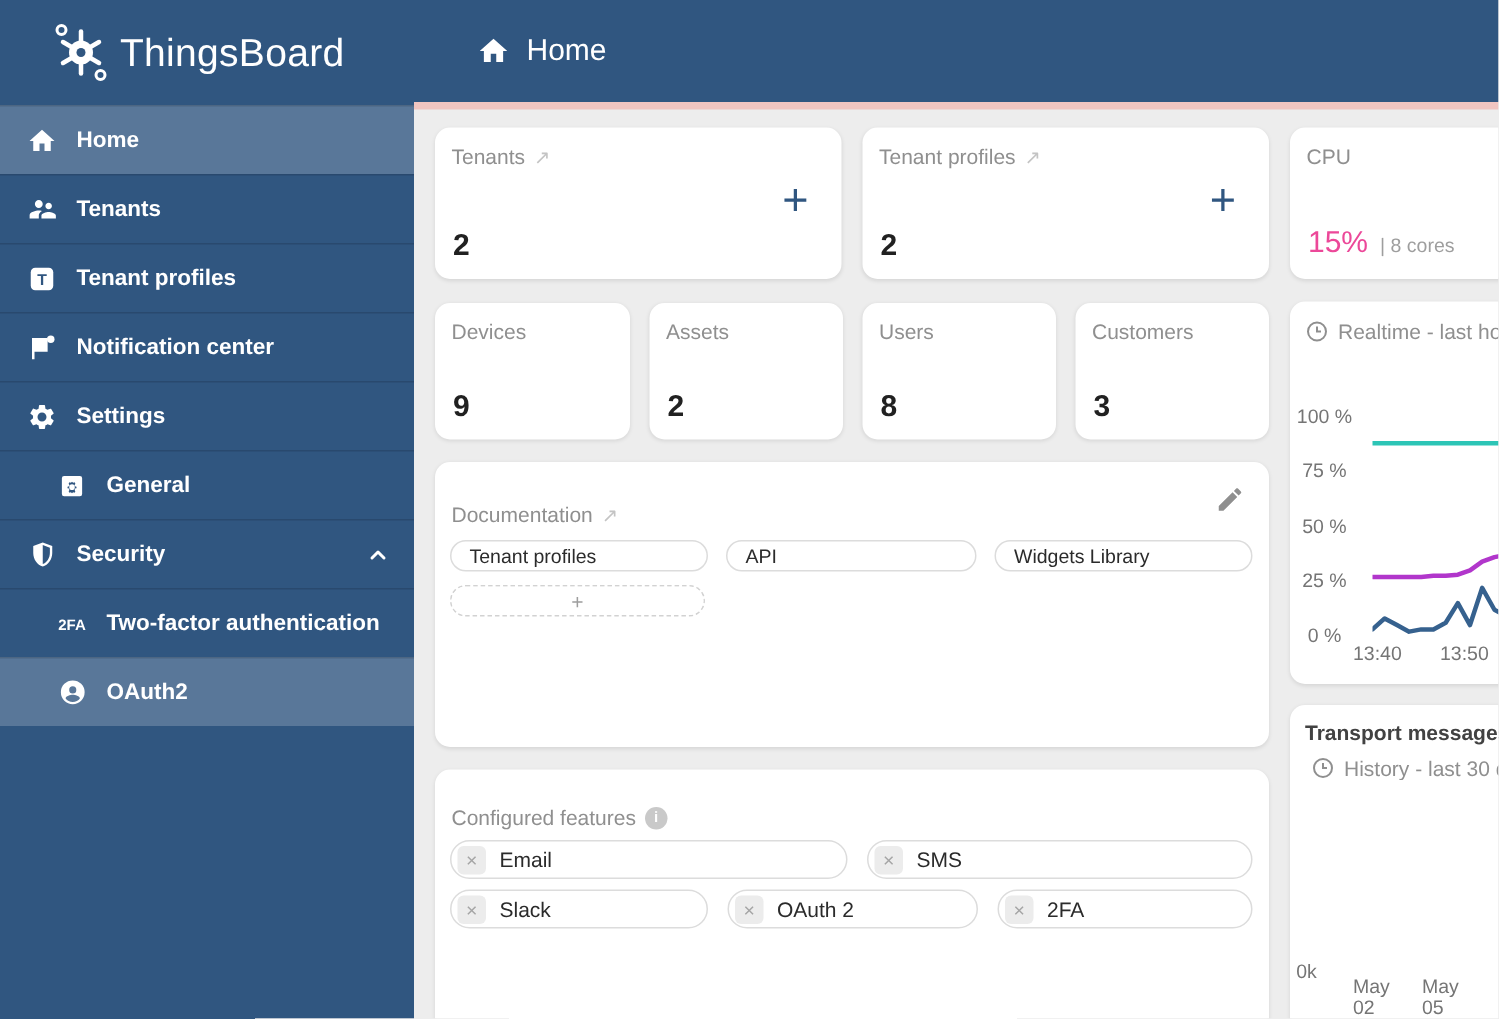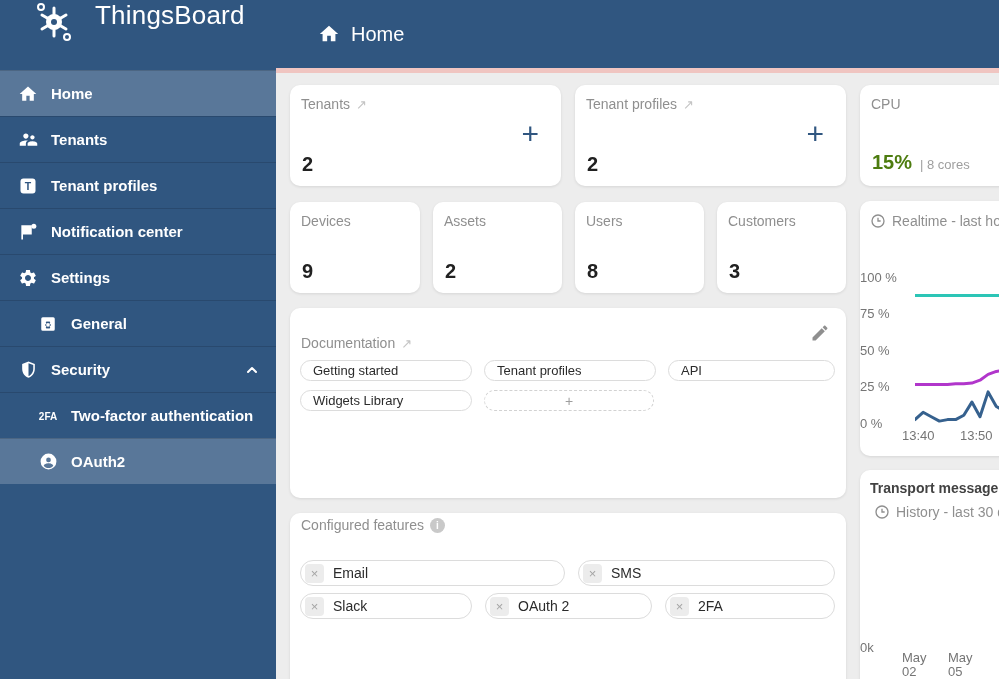--- a/index.html
+++ b/index.html
@@ -3,21 +3,21 @@
 <meta charset="utf-8">
 <style>
   * { margin:0; padding:0; box-sizing:border-box; }
   html,body { width:999px; height:679px; overflow:hidden; background:#ededed;
               font-family:"Liberation Sans", sans-serif; }
   #app { position:relative; width:999px; height:679px; overflow:hidden; }
 
   
   .sidebar { position:absolute; left:0; top:0; width:276px; height:679px;
              background:#305680; color:#fff; z-index:5; }
-  .logo-row { height:70px; display:flex; align-items:flex-start; padding-left:32px; gap:19px; }
+  .logo-row { height:70px; display:flex; align-items:center; padding-left:32px; gap:4px; }
   .logo-row .logo-text { font-size:26px; font-weight:400; color:#fff; letter-spacing:0.2px; }
   .nav { position:absolute; top:70px; left:0; right:0; }
   .nav-item { height:46px; display:flex; align-items:center; gap:11px; padding-left:16px;
               border-top:1px solid rgba(0,0,0,0.14); cursor:pointer; position:relative; }
   .nav-item.selected { background:rgba(255,255,255,0.2); }
   .nav-item.sub { padding-left:36px; }
   .nav-icon { width:24px; height:24px; display:flex; align-items:center; justify-content:center;
               flex:0 0 24px; }
   .nav-label { font-size:15px; font-weight:700; color:#fff; white-space:nowrap; }
   .nav-chevron { position:absolute; right:16px; top:15px; width:16px; height:16px; }
@@ -46,27 +46,27 @@
   #card-devices        { left:14px;  top:129px; width:130px; height:91px; }
   #card-assets         { left:157px; top:129px; width:129px; height:91px; }
   #card-users          { left:299px; top:129px; width:129px; height:91px; }
   #card-customers      { left:441px; top:129px; width:129px; height:91px; }
   #card-realtime       { left:584px; top:128px; width:250px; height:255px; }
   #card-documentation  { left:14px;  top:235px; width:556px; height:190px; }
   #card-features       { left:14px;  top:440px; width:556px; height:200px; }
   #card-transport      { left:584px; top:397px; width:250px; height:300px; }
 
   .cpu-value-row { position:absolute; left:12px; bottom:12px; display:flex; align-items:baseline; gap:8px; }
-  .cpu-value { font-size:20px; font-weight:700; color:#4d7c0f; }
+  .cpu-value { font-size:20px; font-weight:400; color:#ec4899; }
   .cpu-detail { font-size:13px; color:#9e9e9e; }
 
   
   .chart-sub { position:absolute; left:10px; top:12px; display:flex; align-items:center; gap:6px;
                font-size:14px; color:#8f8f8f; white-space:nowrap; overflow:hidden; width:235px; }
-  .y-tick { position:absolute; left:0; width:46px; text-align:left; font-size:13px; color:#757575; }
+  .y-tick { position:absolute; left:0; width:46px; text-align:center; font-size:13px; color:#757575; }
   .x-tick { position:absolute; width:50px; text-align:left; font-size:13px; color:#757575;
             white-space:pre-line; line-height:14px; }
   #realtime-plot { position:absolute; left:55px; top:70px; }
 
   #card-transport .t-title { position:absolute; left:10px; top:10px; font-size:14px; font-weight:700;
                              color:#424242; white-space:nowrap; }
   #card-transport .chart-sub { top:34px; left:14px; }
 
   
   .pencil-btn { position:absolute; right:16px; top:15px; width:20px; height:20px; cursor:pointer; }
@@ -76,21 +76,21 @@
   .doc-chip { height:21px; border:1px solid #dcdcdc; border-radius:12px; display:flex;
               align-items:center; padding-left:12px; font-size:13px; color:#2b2b2b;
               background:#fff; cursor:pointer; }
   .doc-chip.w-a { width:172px; } .doc-chip.w-b { width:172px; } .doc-chip.w-c { width:167px; }
   .doc-chip.w-d { width:172px; }
   .add-chip { width:170px; height:21px; border:1px dashed #d2d2d2; border-radius:12px;
               display:flex; align-items:center; justify-content:center; color:#9e9e9e;
               font-size:14px; cursor:pointer; padding-left:0; }
 
   
-  .feat-title { top:4px; }
+  .feat-title { top:24px; }
   .info-icon { width:15px; height:15px; border-radius:8px; background:#c9c9c9; color:#fff;
                font-size:10px; font-weight:700; display:inline-flex; align-items:center;
                justify-content:center; font-style:normal; }
   #feat-chips { top:47px; gap:7px 13px; }
   .feat-chip { height:26px; border:1px solid #dcdcdc; border-radius:13px; background:#fff;
                display:flex; align-items:center; gap:9px; padding-left:4px; font-size:14px;
                color:#2b2b2b; }
   .x-box { width:19px; height:19px; border-radius:4px; background:#ececec; color:#a5a5a5;
            display:flex; align-items:center; justify-content:center; font-size:13px; cursor:pointer; }
   .feat-chip.f0 { width:265px; } .feat-chip.f1 { width:257px; } .feat-chip.f2 { width:172px; }
@@ -307,21 +307,20 @@
       <div class="card-title doc-title">
         <span>Documentation</span>
         <span class="ext-arrow">↗</span>
       </div>
       <span class="pencil-btn">
         <svg width="20" height="20" viewBox="0 0 24 24" fill="#8f8f8f">
             <path d="M3 17.25V21h3.75L17.81 9.94l-3.75-3.75L3 17.25zM20.71 7.04c.39-.39.39-1.02 0-1.41l-2.34-2.34c-.39-.39-1.02-.39-1.41 0l-1.83 1.83 3.75 3.75 1.87-1.83z"></path>
           </svg>
       </span>
       <div class="chip-wrap" id="doc-chips">
-        <div class="doc-chip w-a">Getting started</div>
         <div class="doc-chip w-b">Tenant profiles</div>
         <div class="doc-chip w-c">API</div>
         <div class="doc-chip w-d">Widgets Library</div>
         <div class="add-chip">+</div>
       </div>
     </section>
 
     <section class="card" id="card-features">
       <div class="card-title feat-title">
         <span>Configured features</span>

